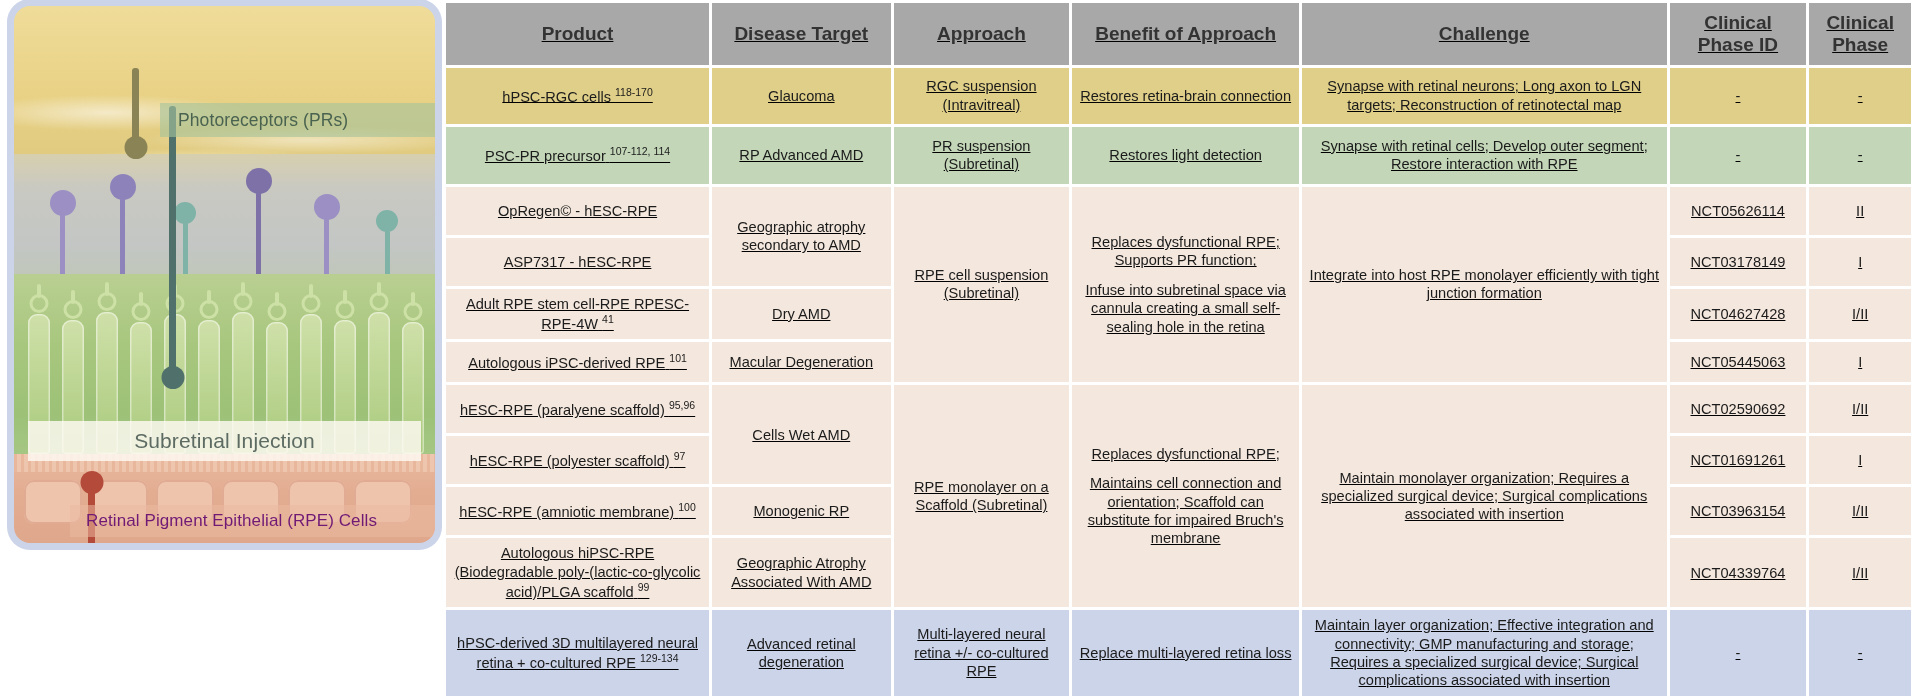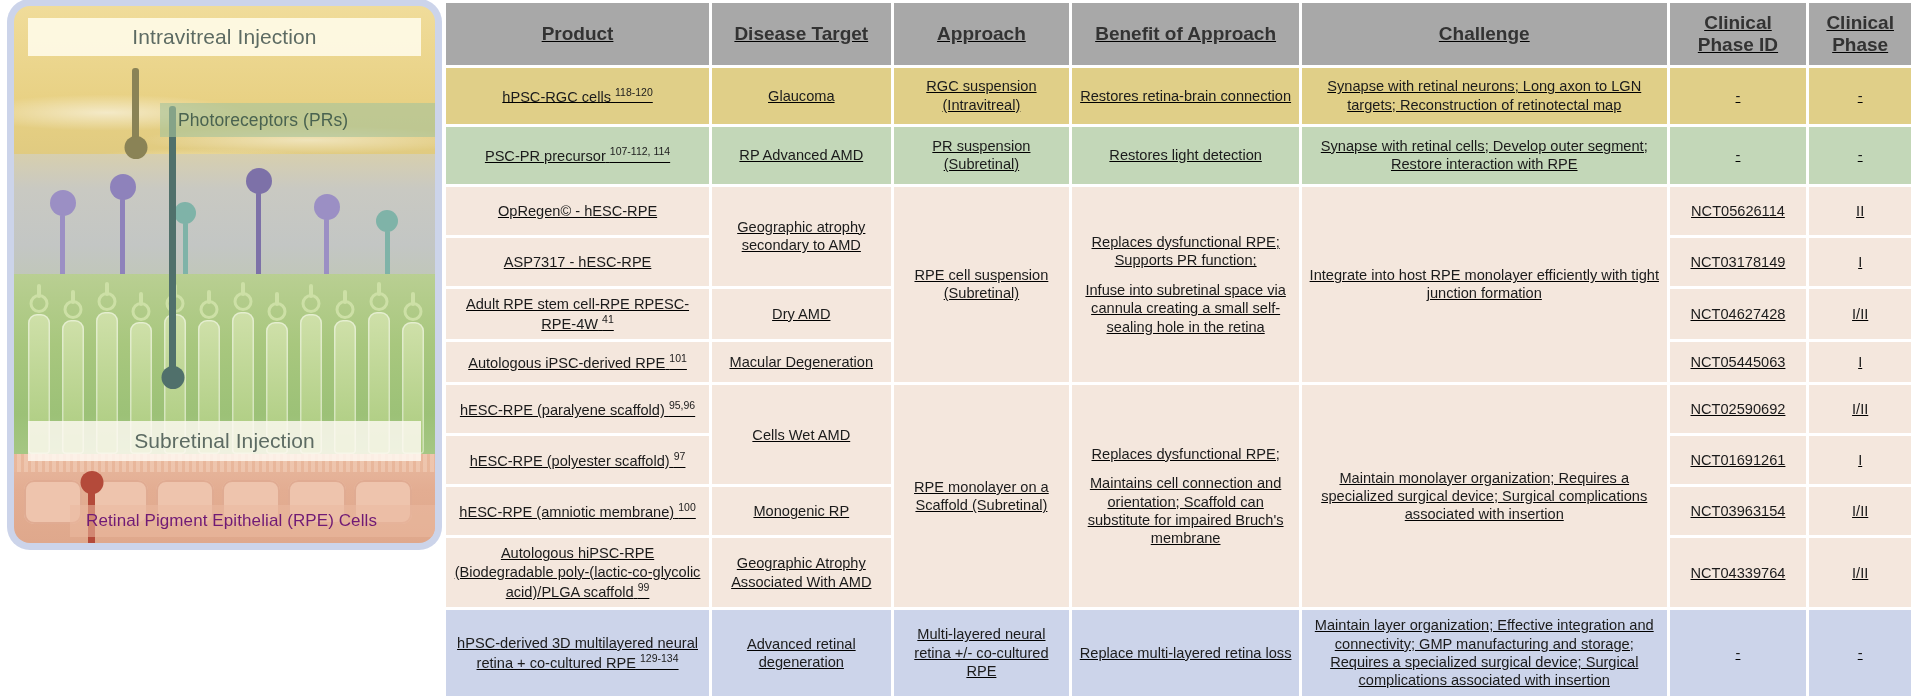--- a/index.html
+++ b/index.html
@@ -223,21 +223,20 @@
       <div class="needle needle-rgc">
           <span class="bulb"></span>
         </div>
       <div class="needle needle-pr">
           <span class="bulb"></span>
         </div>
       <div class="needle needle-rpe">
           <span class="bulb"></span>
         </div>
 
-      <div class="lbl lbl-intravitreal">Intravitreal Injection</div>
       <div class="lbl lbl-subretinal">Subretinal Injection</div>
       <div class="lbl lbl-pr">Photoreceptors (PRs)</div>
       <div class="lbl lbl-rpe">Retinal Pigment Epithelial (RPE) Cells</div>
     </div>
   </div>
 
   <div class="table-wrap">
     <table class="t">
       <colgroup>
         <col style="width:202px">
@@ -255,21 +254,21 @@
           <th>Approach</th>
           <th>Benefit of Approach</th>
           <th>Challenge</th>
           <th>Clinical Phase ID</th>
           <th>Clinical Phase</th>
         </tr>
       </thead>
       <tbody>
 
         <tr class="r-gold" style="height:56px">
-          <td><span>hPSC-RGC cells</span> <sup>118-120</sup></td>
+          <td><span>hPSC-RGC cells</span> <sup>118-170</sup></td>
           <td>Glaucoma</td>
           <td>RGC suspension (Intravitreal)</td>
           <td>Restores retina-brain connection</td>
           <td>Synapse with retinal neurons; Long axon to LGN targets; Reconstruction of retinotectal map</td>
           <td>-</td>
           <td>-</td>
         </tr>
 
         <tr class="r-green" style="height:57px">
           <td><span>PSC-PR precursor</span> <sup>107-112, 114</sup></td>

